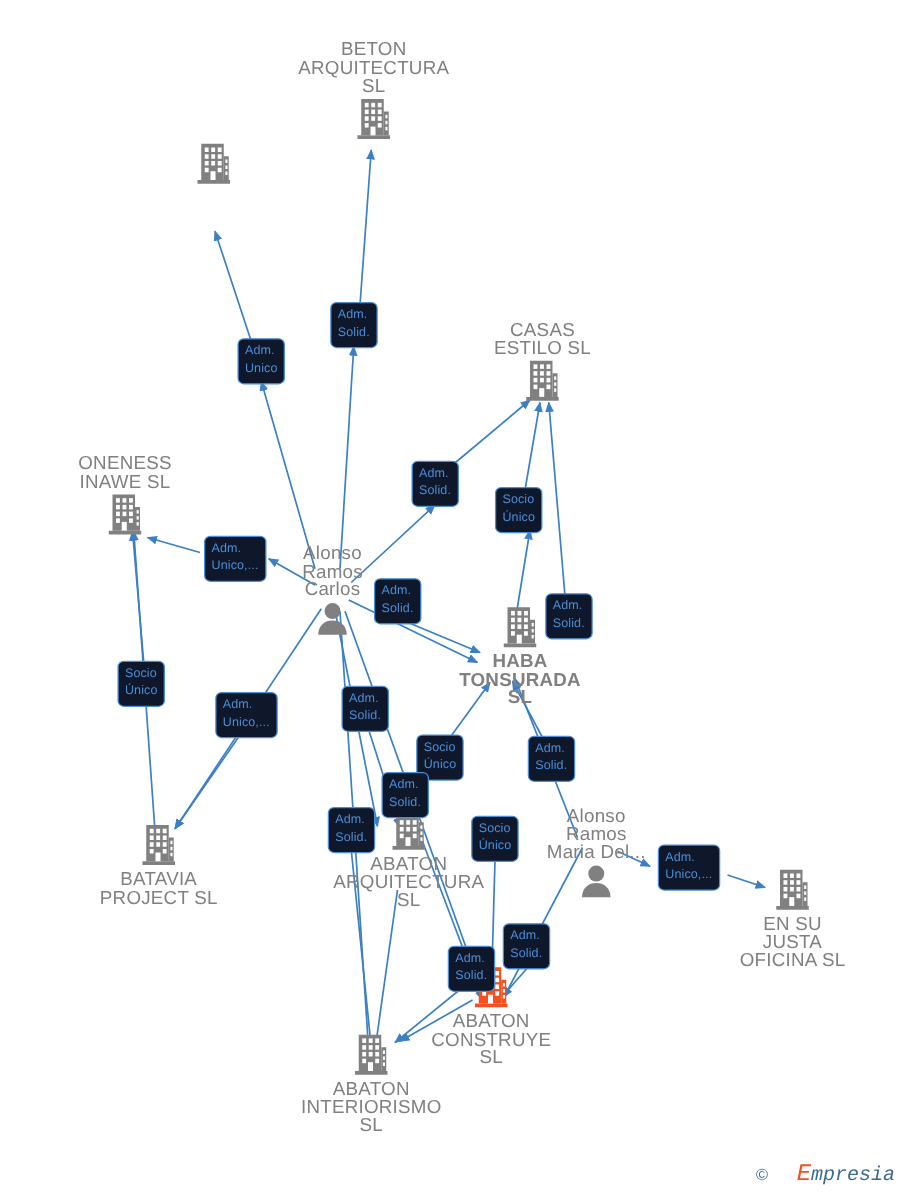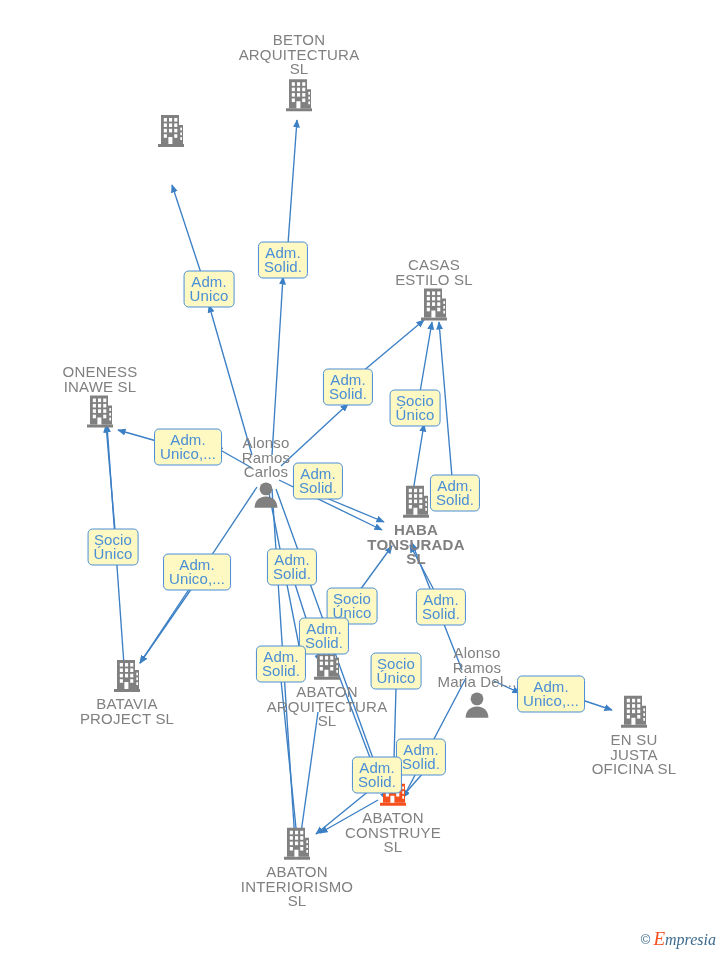--- a/index.html
+++ b/index.html
@@ -48,50 +48,51 @@
   .node.company .node-icon { order: 2; }
   .node.company.label-below .node-label { order: 2; margin-top: 3px; }
   .node.company.label-below .node-icon { order: 1; }
   .node.person .node-label { order: 1; }
   .node.person .node-icon { order: 2; }
 
   .edge-label {
     position: absolute;
     transform: translate(-50%, -50%);
     box-sizing: border-box;
-    background: #fef9c3;
+    background: #0f172a;
     border: 1.3px solid #4a8ed6;
     border-radius: 5px;
     color: #4a8ed6;
-    font-size: 15px;
+    font-size: 10px;
     line-height: 14px;
-    text-align: center;
+    text-align: left;
     padding: 3px 5px 4px 5px;
     white-space: pre-line;
     letter-spacing: 0.1px;
   }
   #watermark {
     position: absolute;
     right: 12px;
     bottom: 10px;
     display: flex;
     align-items: center;
     gap: 3px;
     font-size: 15px;
     color: #3d6b8f;
   }
   #watermark .wm-c {
     font-size: 13px;
     color: #3d6b8f;
   }
   #watermark .wm-name {
-    font-family: Liberation Serif, serif;
+    font-family: Liberation Mono, monospace;
     font-style: italic;
     font-size: 16px;
     color: #3d6b8f;
+    margin-left: 20px;
   }
   #watermark .wm-name .wm-e {
     color: #f4511e;
     font-size: 19px;
   }
 </style>
 </head>
 <body>
 
 <div id="graph-canvas">

